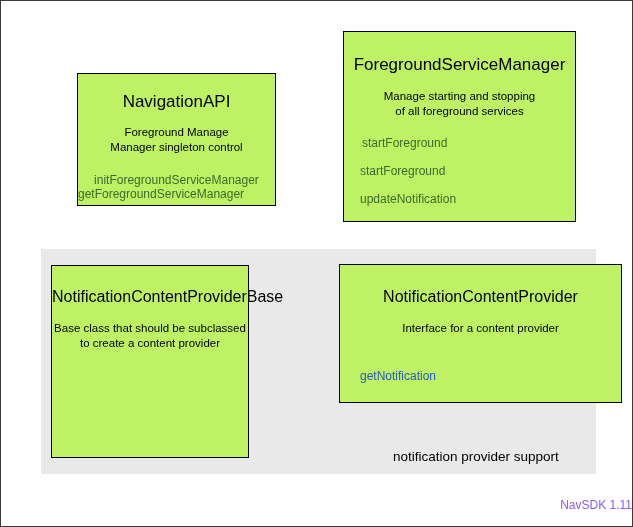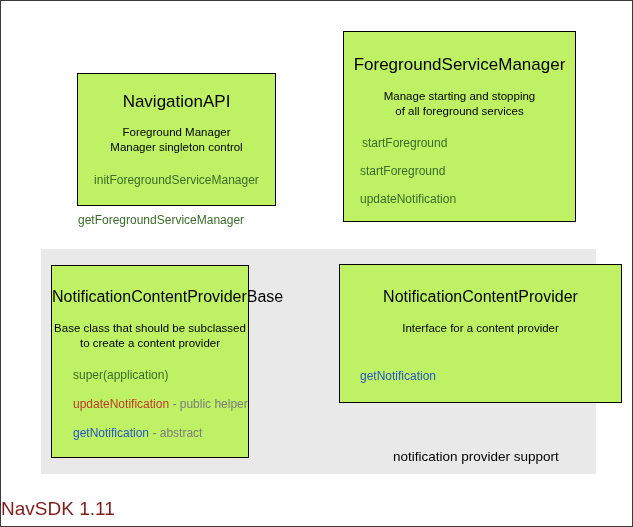--- a/index.html
+++ b/index.html
@@ -74,41 +74,41 @@
   }
   .m-green { color: #3b6b2b; }
   .m-red   { color: #c0392b; }
   .m-blue  { color: #2a56c6; }
 
   
   .footer-caption {
     position: absolute;
     left: 0;
     right: 0;
-    text-align: left;
-    font-size: 19px;
-    color: #7f1d1d;
+    text-align: right;
+    font-size: 12px;
+    color: #8b5cf6;
   }
 </style>
 </head>
 <body>
 
 <div id="canvas">
 
   <div class="group-panel" style="left:40px; top:248px; width:555px; height:225px;"></div>
   <div class="group-label" style="left:392px; top:448px;">notification provider support</div>
 
   <div class="box" style="left:76px; top:72px; width:199px; height:133px;">
     <div class="box-title" style="top:18px; font-size:17px;">NavigationAPI</div>
     <div class="box-desc" style="top:51px;">
-      <div>Foreground Manager</div>
+      <div>Foreground Manage</div>
       <div>Manager singleton control</div>
     </div>
     <div class="member-list" style="top:99px;">
-      <div class="member m-green" style="text-align:center; margin-bottom:26px;">
+      <div class="member m-green" style="text-align:center; margin-bottom:0;">
         <span>initForegroundServiceManager</span>
       </div>
       <div class="member m-green" style="text-align:left;">
         <span>getForegroundServiceManager</span>
       </div>
     </div>
   </div>
 
   <div class="box" style="left:342px; top:30px; width:233px; height:191px;">
     <div class="box-title" style="top:23px; font-size:17px;">ForegroundServiceManager</div>
@@ -128,31 +128,20 @@
       </div>
     </div>
   </div>
 
   <div class="box" style="left:50px; top:264px; width:198px; height:193px;">
     <div class="box-title" style="top:22px; font-size:16px;">NotificationContentProviderBase</div>
     <div class="box-desc" style="top:55px;">
       <div>Base class that should be subclassed</div>
       <div>to create a content provider</div>
     </div>
-    <div class="member-list" style="top:102px; padding-left:21px;">
-      <div class="member" style="margin-bottom:15px;">
-        <span class="m-green">super(application)</span><span class="note"></span>
-      </div>
-      <div class="member" style="margin-bottom:15px;">
-        <span class="m-red">updateNotification</span><span class="note"> - public helper</span>
-      </div>
-      <div class="member">
-        <span class="m-blue">getNotification</span><span class="note"> - abstract</span>
-      </div>
-    </div>
   </div>
 
   <div class="box" style="left:338px; top:263px; width:283px; height:139px;">
     <div class="box-title" style="top:23px; font-size:16px;">NotificationContentProvider</div>
     <div class="box-desc" style="top:56px;">
       <div>Interface for a content provider</div>
     </div>
     <div class="member-list" style="top:104px; padding-left:20px;">
       <div class="member m-blue">
         <span>getNotification</span>

